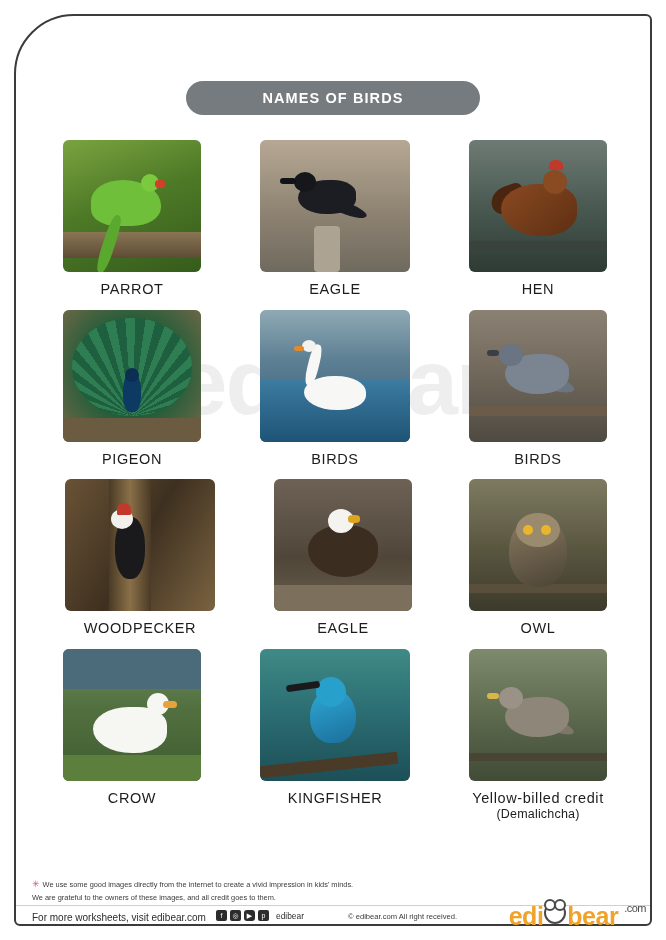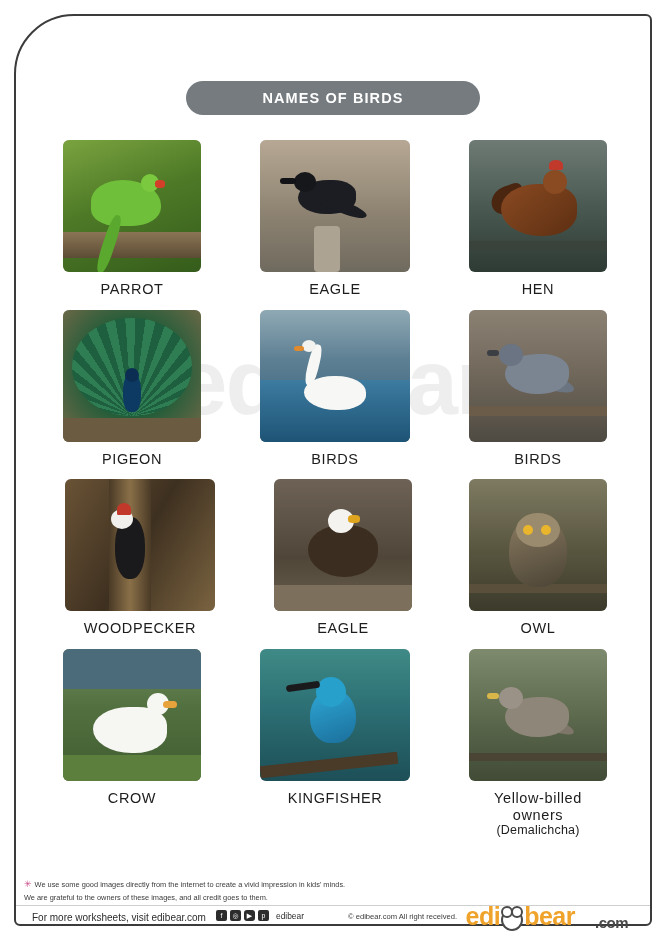--- a/index.html
+++ b/index.html
@@ -188,21 +188,21 @@
   .p-babb .sky{background:linear-gradient(180deg,#7e8a6d 0%,#5d6a4e 50%,#414b36 100%);}
   .p-babb .b1{width:64px;height:40px;left:36px;top:48px;background:#8e8679;border-radius:55% 45% 50% 55%;}
   .p-babb .b2{width:24px;height:22px;left:30px;top:38px;background:#9a9286;border-radius:50%;}
   .p-babb .b3{width:12px;height:6px;left:18px;top:44px;background:#d8b64a;border-radius:3px;}
   .p-babb .b4{width:44px;height:12px;left:62px;top:70px;background:#7e7668;border-radius:0 60% 60% 10%;transform:rotate(20deg);}
   .p-babb .branch{position:absolute;left:0;bottom:20px;width:138px;height:8px;background:#4a4434;}
 
   
   .footer-note {
     position: absolute;
-    left: 24px; top: 878px;
+    left: 32px; top: 878px;
     width: 400px;
     font-size: 7.4px;
     color: #3a3a3a;
     line-height: 1.5;
   }
   .footer-note .star { color:#c94f8a; font-size:9px; margin-right:3px;}
   .divider {
     position: absolute;
     left: 16px; top: 905px;
     width: 634px; height: 1px;
@@ -222,38 +222,38 @@
     font-size:7px; line-height:11px; text-align:center;
     display:inline-block;
   }
   .sicon.yt { border-radius:3px; }
   .social-label { font-size:8.4px; color:#2c2c2c; margin-left:4px;}
   .rights {
     position:absolute; left:348px; top:912px;
     font-size:7.6px; color:#3a3a3a;
   }
   .logo {
-    position:absolute; right:38px; top:902px;
-    display:flex; align-items:flex-end;
+    position:absolute; right:20px; top:902px;
+    display:flex; align-items:flex-start;
     font-size:25px; font-weight:bold;
     color:#f0a32a;
     letter-spacing:-0.5px;
   }
   .logo .bearhead {
     width:22px;height:22px;border-radius:50%;
     background:#fff;border:2px solid #4a4a4a;
     position:relative;margin:0 1px;
   }
   .logo .bearhead::before,.logo .bearhead::after{
     content:"";position:absolute;width:8px;height:8px;border-radius:50%;
     background:#fff;border:2px solid #4a4a4a;top:-5px;
   }
   .logo .bearhead::before{left:-2px;}
   .logo .bearhead::after{right:-2px;}
-  .logo .dotcom{font-size:15px;color:#4a4a4a;font-weight:bold;margin-left:20px;}
+  .logo .dotcom{font-size:11px;color:#4a4a4a;font-weight:normal;margin-left:6px;}
 </style>
 </head>
 <body>
 
 <div class="page">
 
   <div class="frame"></div>
 
   <div class="watermark">edibear</div>
 
@@ -418,21 +418,21 @@
           <div class="ph p-babb">
               <div class="sky"></div>
               <div class="branch"></div>
               <div class="blob b4"></div>
               <div class="blob b1"></div>
               <div class="blob b2"></div>
               <div class="blob b3"></div>
             </div>
         </div>
         <div class="label">
-          <span>Yellow-billed owners</span>
+          <span>Yellow-billed credit</span>
           <span class="sub">(Demalichcha)</span>
         </div>
       </div>
     </div>
 
   </div>
 
   <div class="footer-note">
     <span class="star">✳</span><span>We use some good images directly from the internet to create a vivid impression in kids' minds.</span><br>
     <span>We are grateful to the owners of these images, and all credit goes to them.</span>

